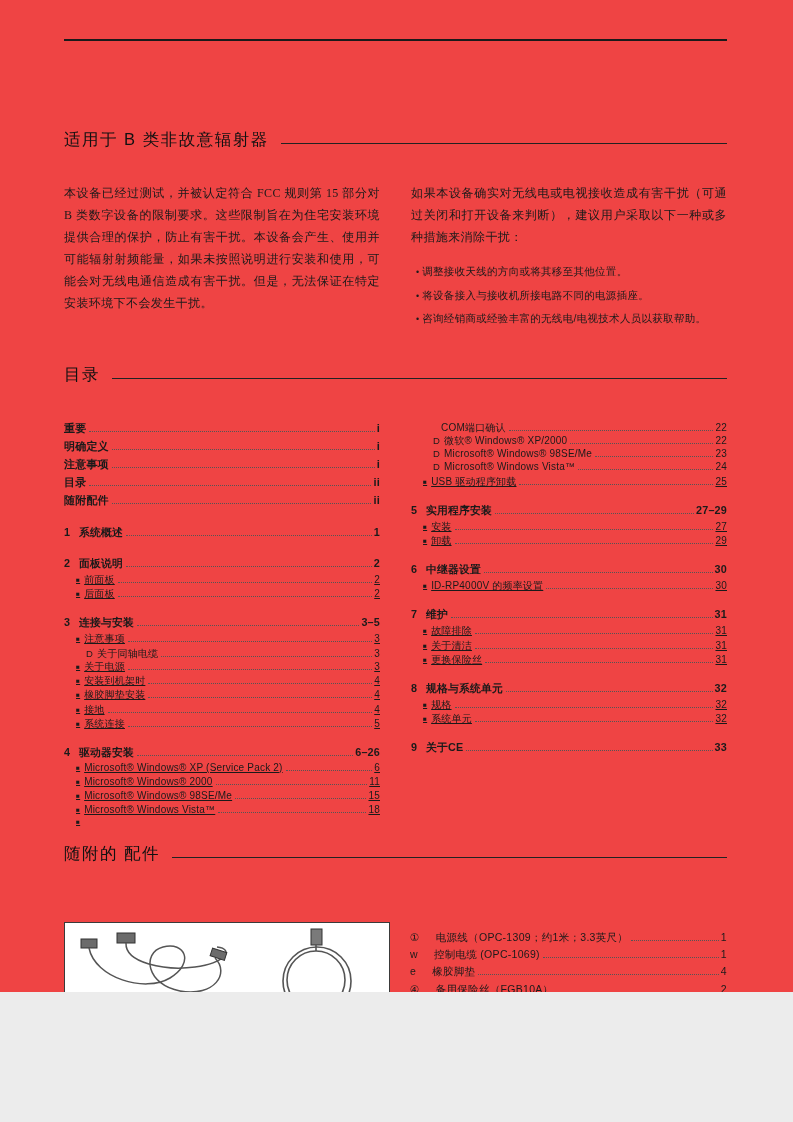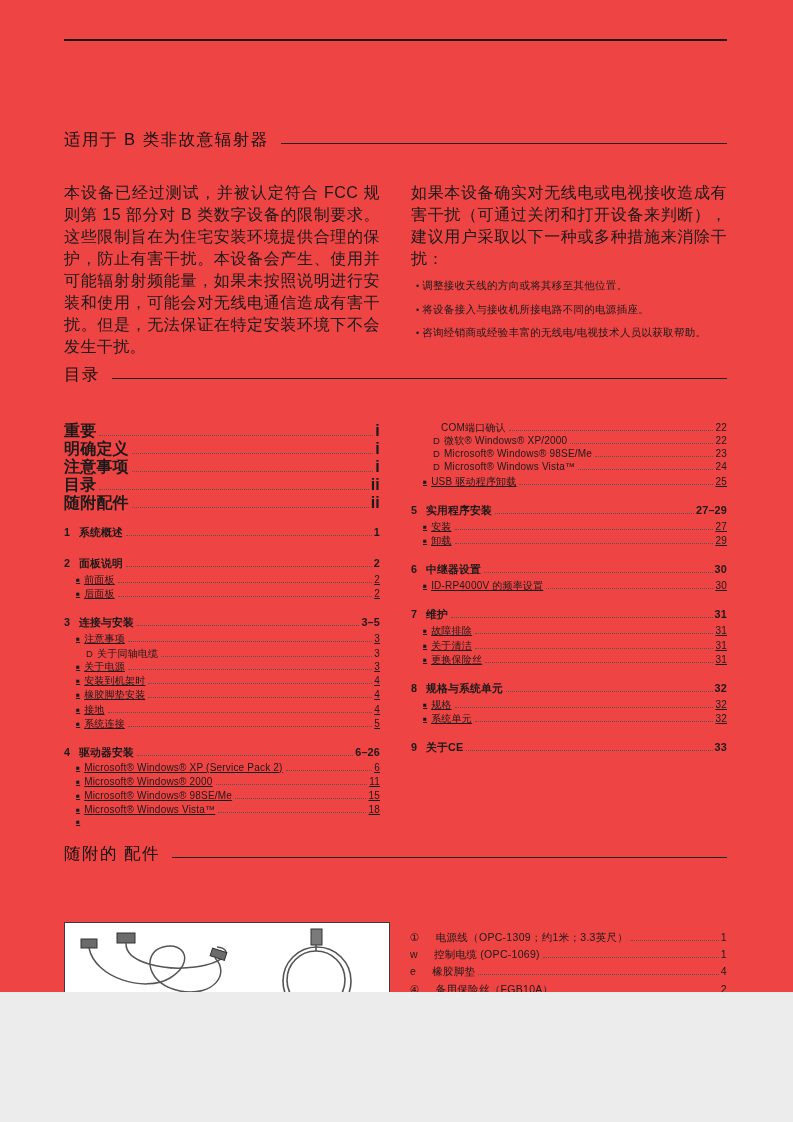--- a/index.html
+++ b/index.html
@@ -11,28 +11,28 @@
   }
   .top-rule { position:absolute; left:64px; top:39px; width:663px; height:2px; background:#1a1a1a; }
 
   .section-heading { position:absolute; left:64px; width:663px; display:flex; align-items:center; }
   .h-text { font-size:16.5px; letter-spacing:1.5px; white-space:nowrap; padding-right:12px; color:#111; }
   .h-rule { flex:1; border-bottom:1.4px solid #222; margin-top:7px; }
 
   .two-col { position:absolute; left:64px; width:663px; display:flex; gap:31px; }
   .col { width:316px; }
 
-  .body-text { font-size:16px; line-height:22px; text-align:justify; letter-spacing:0.4px; }
-  .bullets { margin-top:4px; }
+  .body-text { font-size:12px; line-height:22px; text-align:justify; letter-spacing:0.4px;font-family:Liberation Serif, serif; }
+  .bullets { margin-top:12px; }
   .bullet-item { font-size:10.5px; line-height:22.5px; padding-left:14px; text-indent:-9px; letter-spacing:0.3px; }
   .b-dot { font-size:9px; }
 
   
   .toc-row { display:flex; align-items:baseline; font-size:10px; height:14.2px; letter-spacing:0.2px; }
-  .toc-row.front { font-weight:700; font-size:16px; height:18px; }
+  .toc-row.front { font-weight:700; font-size:11px; height:18px; }
   .toc-row.chapter { font-weight:700; font-size:10.8px; height:16px; margin-top:15px; }
   .toc-row.sub { padding-left:12px;text-decoration:underline; }
   .toc-row.subsub { padding-left:22px; height:13.4px; }
   .toc-row.cont { padding-left:30px; height:13.4px; }
   .toc-num { flex:none; width:15px; }
   .toc-marker { flex:none; margin-right:4px; }
   .toc-row.sub .toc-marker { font-size:6.5px; position:relative; top:-1px; }
   .toc-row.subsub .toc-marker { font-size:9.5px; }
   .toc-label { flex:none; white-space:nowrap; }
   .dot-leader { flex:1; min-width:6px; border-bottom:1.2px dotted #555; margin:0 2px 2px 3px; }

